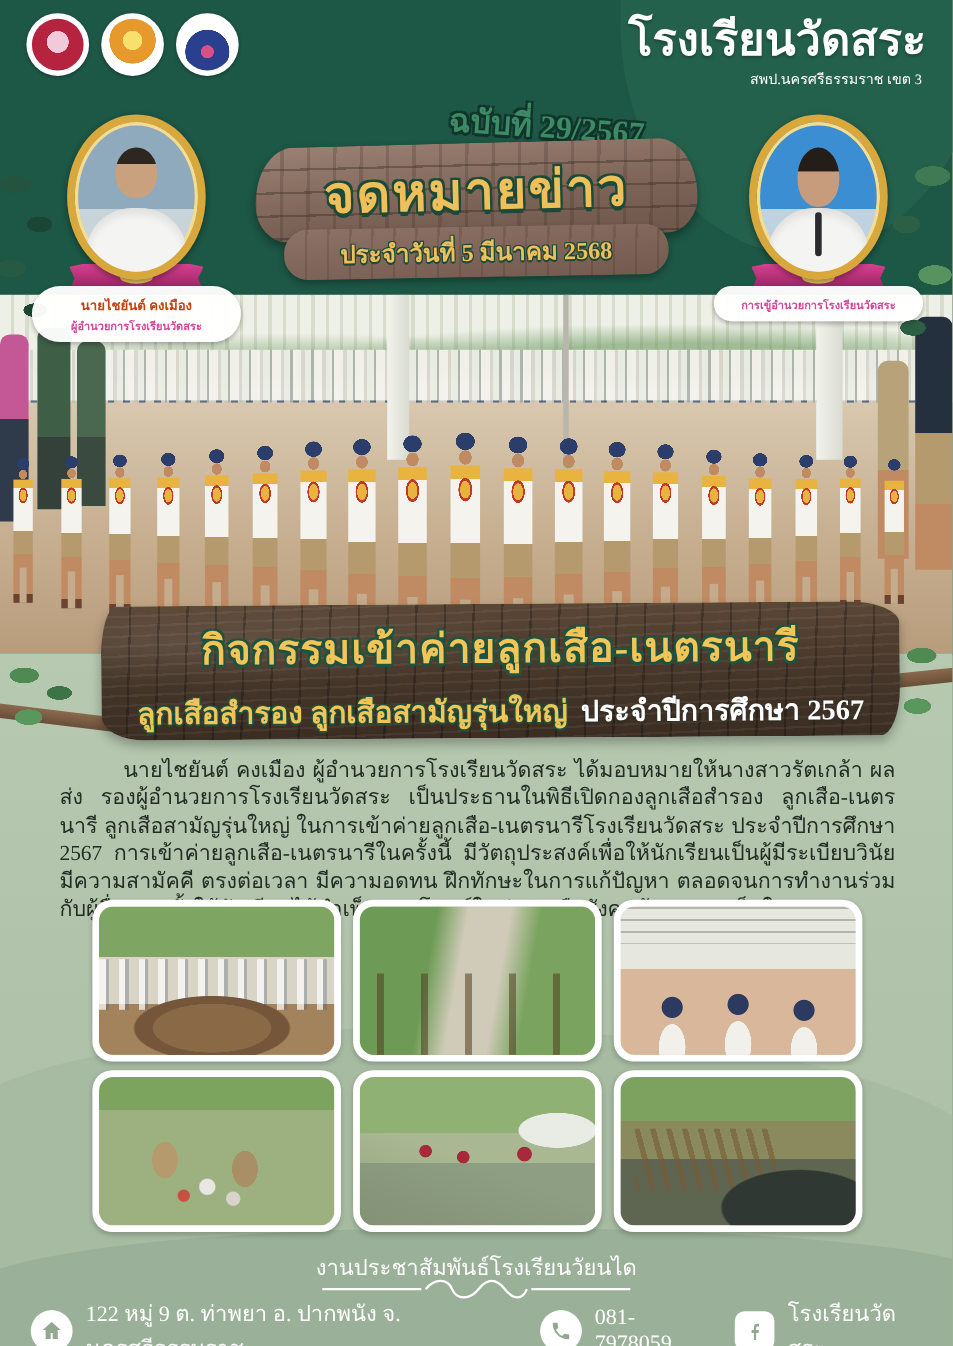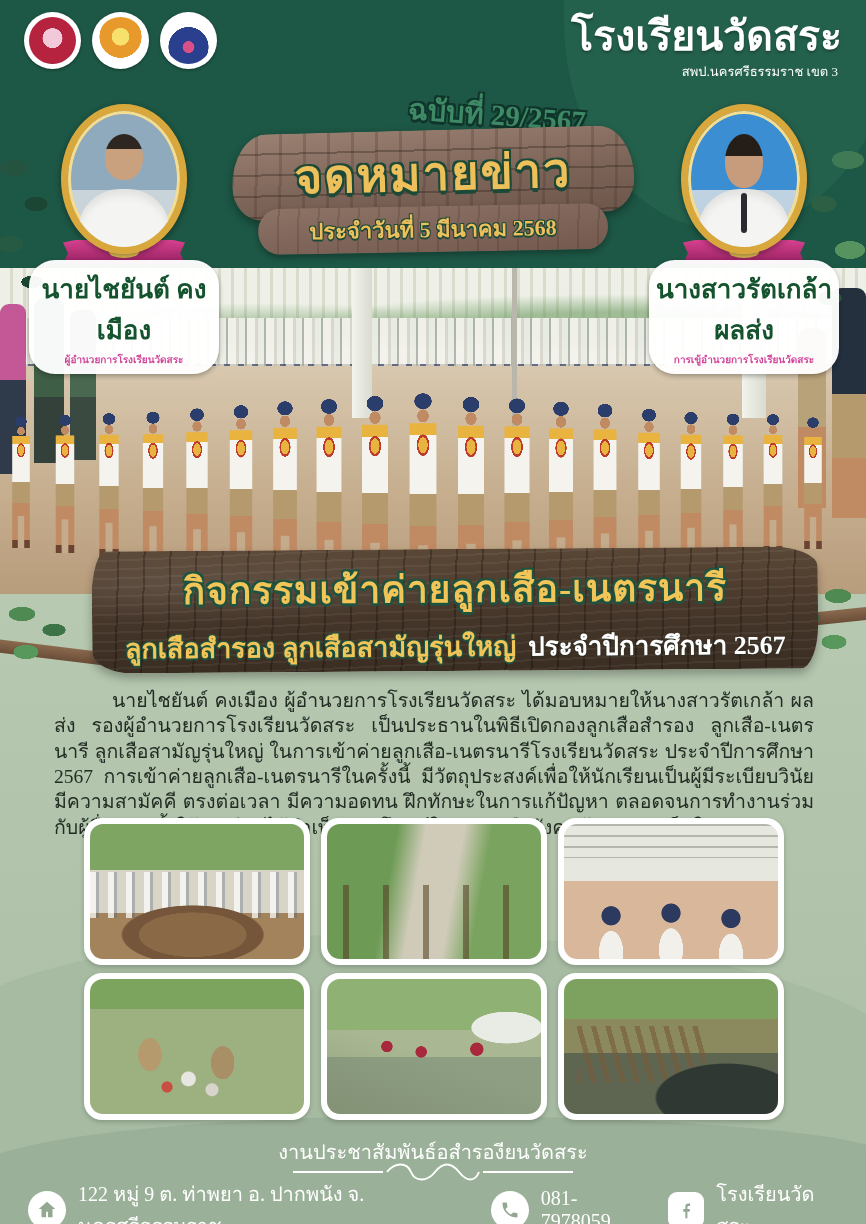--- a/index.html
+++ b/index.html
@@ -99,21 +99,21 @@
   .portrait.right .p-body::after { content:""; position:absolute; top:4px; left:50%; transform:translateX(-50%);
     width:6px; height:40px; background:#2a2a30; border-radius:3px; }
   .ribbon { position:relative; width:122px; height:24px; margin:-14px auto 0; z-index:1;
     background:linear-gradient(180deg,#d6418f,#952060);
     clip-path:polygon(0 10%,10% 0,90% 0,100% 10%,96% 55%,100% 100%,0 100%,4% 55%); }
   .ribbon::after { content:""; position:absolute; left:50%; top:6px; transform:translateX(-50%);
     width:30px; height:12px; border-radius:50%; background:#e7c258; }
   .name-pill { position:relative; margin:-4px auto 0; width:190px; z-index:3;
     background:rgba(255,255,255,.96); border-radius:26px; padding:8px 4px 7px;
     box-shadow:0 2px 5px rgba(0,0,0,.3); }
-  .name-pill .nm { font-size:26px; font-weight:bold; color:#14532d; }
+  .name-pill .nm { font-size:12px; font-weight:bold; color:#c2410c; }
   .name-pill .tt { font-size:10px; font-weight:bold; color:#d3469b; margin-top:2px; }
 
   
   .hero { position:absolute; top:268px; left:0; width:866px; height:326px; overflow:hidden; z-index:1; background:#cbb89e; }
   .hero-wall { position:absolute; top:0; left:0; right:0; height:98px;
     background:
       radial-gradient(ellipse at 72% 58%, rgba(96,146,84,.55) 0 16%, transparent 38%),
       radial-gradient(ellipse at 30% 62%, rgba(96,146,84,.35) 0 13%, transparent 30%),
       repeating-linear-gradient(90deg, #eef0e7 0 10px, #d7dccc 10px 13px),
       linear-gradient(#e8ebdf,#dfe3d5); }
@@ -283,21 +283,20 @@
     </div>
   </div>
 
   <div class="portrait right">
     <div class="oval">
       <div class="p-head"></div>
       <div class="p-body"></div>
     </div>
     <div class="ribbon"></div>
     <div class="name-pill">
-      <div class="nm">นางสาวรัตเกล้า ผลส่ง</div>
       <div class="tt">การเขู้อำนวยการโรงเรียนวัดสระ</div>
     </div>
   </div>
 
   <div class="hero">
     <div class="hero-wall"></div>
     <div class="crowd-far"></div>
     <div class="hero-floor"></div>
     <div class="pillar p1"></div>
     <div class="pillar p2"></div>
@@ -360,21 +359,21 @@
         <div class="ph ph4"></div>
       </div>
     <div class="card">
         <div class="ph ph5"></div>
       </div>
     <div class="card">
         <div class="ph ph6"></div>
       </div>
   </div>
 
-  <div class="publisher">งานประชาสัมพันธ์อสำรองียนวัดสระ</div>
+  <div class="publisher">งานประชาสัมพันธ์โรงเรียนวัยนได</div>
   <div class="divider">
     <svg width="300" height="24" viewBox="0 0 300 24">
       <path d="M10 12h90" stroke="#ffffff" stroke-width="2" fill="none"></path>
       <path d="M200 12h90" stroke="#ffffff" stroke-width="2" fill="none"></path>
       <path d="M104 12c8-10 20-10 24 0s16 10 24 0 16-10 24 0 16 10 20 0" stroke="#ffffff" stroke-width="2" fill="none"></path>
     </svg>
   </div>
   <div class="contact">
     <div class="cgroup addr-group">
       <span class="cicon">

